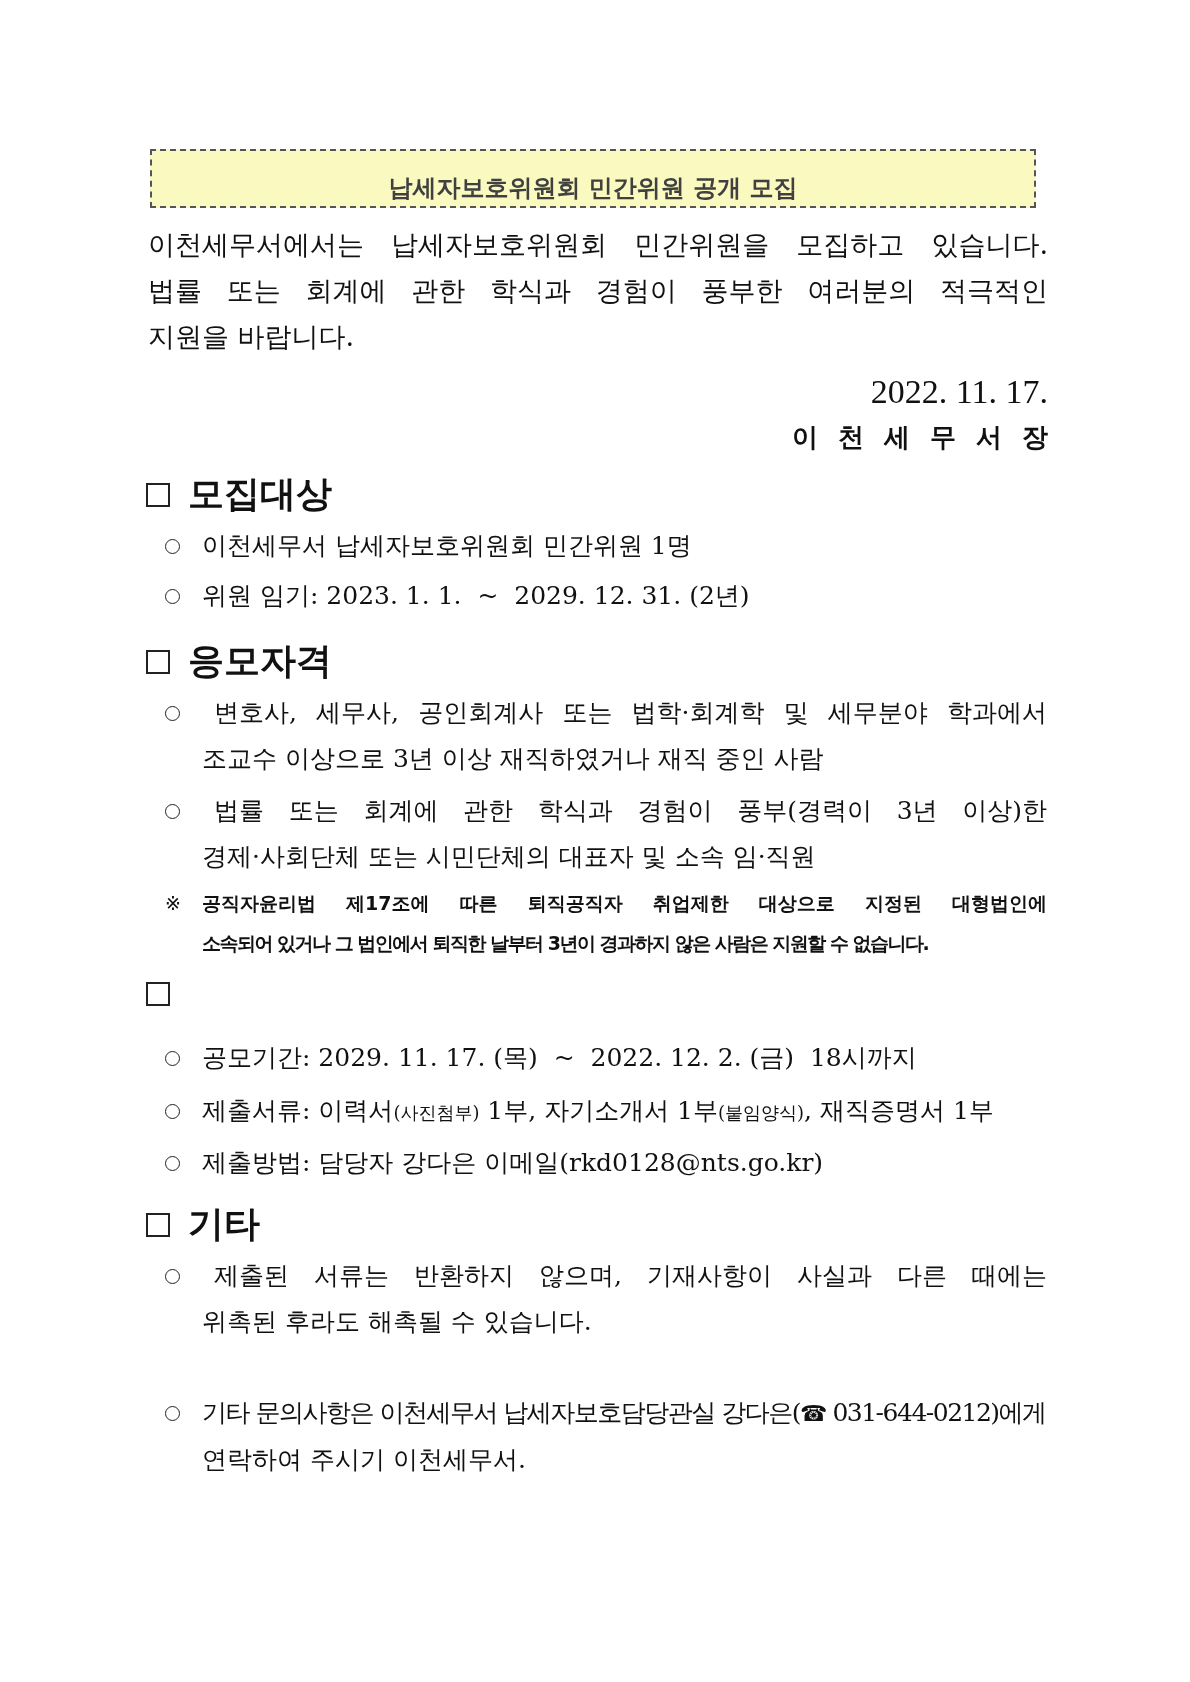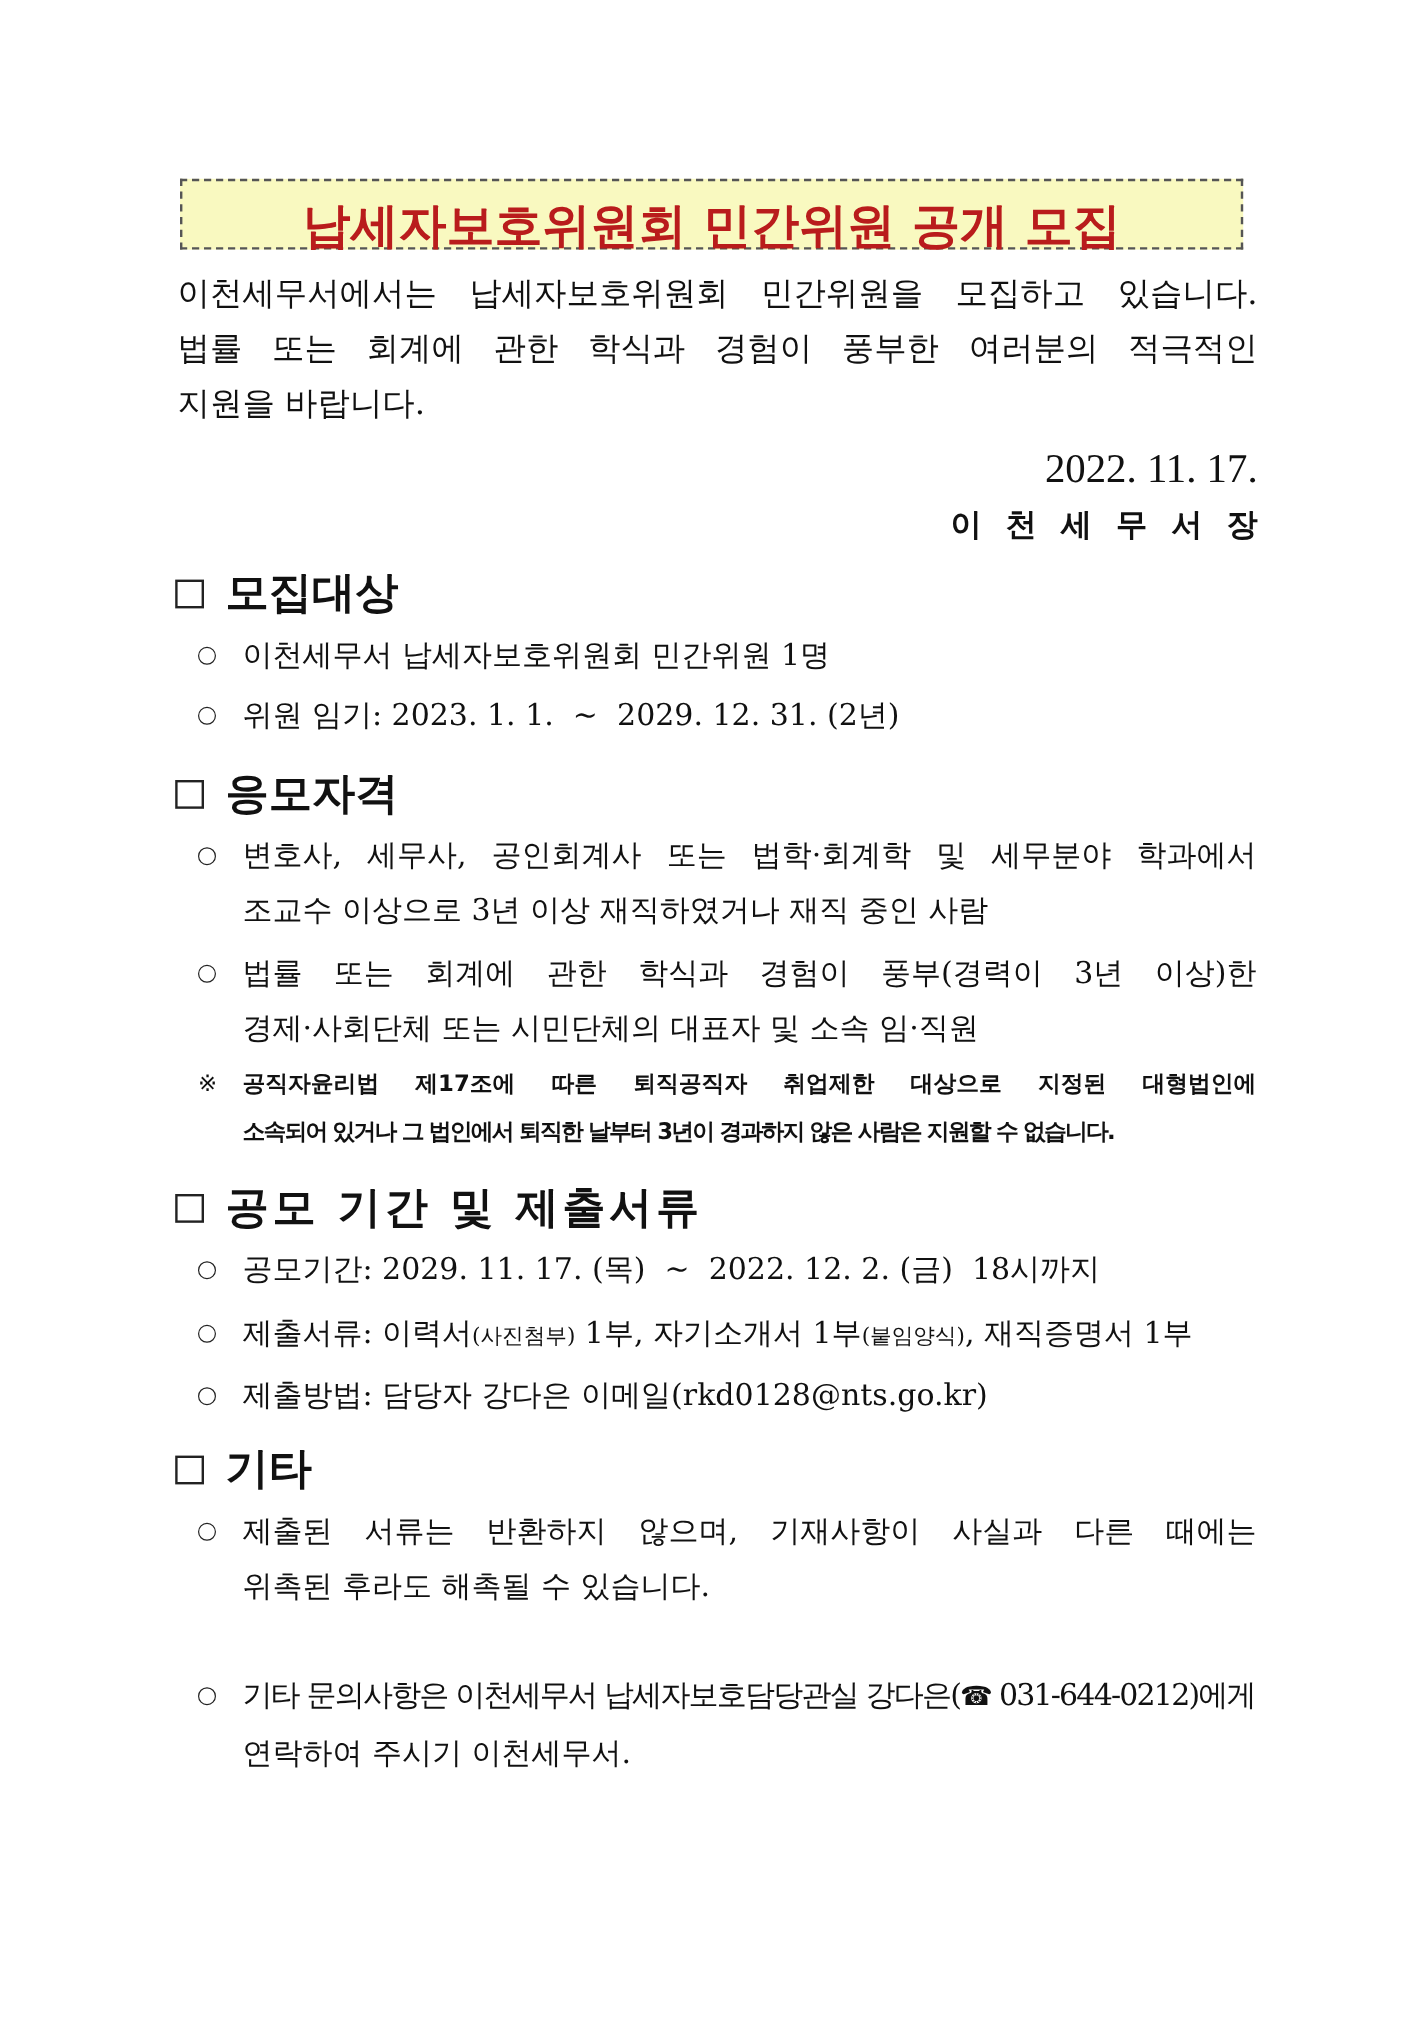--- a/index.html
+++ b/index.html
@@ -3,38 +3,38 @@
   <meta charset="utf-8">
   <style>
     html, body { margin: 0; padding: 0; background: #ffffff; }
     body { width: 1190px; height: 1682px; position: relative; overflow: hidden;
       font-family: "DejaVu Serif", "Liberation Serif", serif; color: #111; }
     .page { position: absolute; left: 0; top: 0; width: 1190px; height: 1682px; }
     .title-box { position: absolute; left: 150px; top: 149px; width: 886px; height: 59px;
       background: #f9f9c0; border: 2px dashed #555; box-sizing: border-box;
       display: flex; align-items: center; justify-content: center; }
     .title-box span { font-family: "DejaVu Sans", "Liberation Sans", sans-serif; font-weight: bold;
-      font-size: 40px; letter-spacing: 0px; color: #b91c1c; margin-top: 19px; }
+      font-size: 24px; letter-spacing: 0px; color: #404040; margin-top: 19px; }
     .intro { position: absolute; left: 148px; top: 222px; width: 900px; font-size: 27px;
       line-height: 46px; text-align: justify; text-align-last: left; }
     .intro .l { display: block; white-space: nowrap; }
     .intro .l.justify { text-align: justify; text-align-last: justify; }
     .date { position: absolute; right: 142px; top: 373px; font-size: 34px;
       font-family: "Liberation Serif", serif; }
     .signer { position: absolute; right: 142px; top: 420px; font-size: 26px; letter-spacing: 20px;
       font-weight: bold; margin-right: -20px; }
     .section { position: absolute; left: 146px; font-size: 36px; font-weight: bold; display: flex; align-items: center; }
     .section .box { width: 24px; height: 24px; border: 2px solid #222; box-sizing: border-box;
       display: inline-block; margin-right: 18px; }
     .item { position: absolute; left: 165px; width: 880px; font-size: 25px; line-height: 46px; }
     .item .circle { display: inline-block; width: 15px; height: 15px; border: 1.6px solid #222;
       border-radius: 50%; box-sizing: border-box; position: absolute; left: 0; top: 16px; }
     .item .text { position: absolute; left: 37px; width: 845px; }
     .item .text .l { display: block; white-space: nowrap; }
-    .item .text .l.justify { text-align: justify; text-align-last: justify; }
+    .item .text .l.justify { text-align: justify; text-align-last: justify; margin-left: 12px; }
     .small { font-size: 18px; }
     .note { position: absolute; left: 165px; width: 880px; font-size: 19px; line-height: 40px;
       font-family: "DejaVu Sans", "Liberation Sans", sans-serif; }
     .note .mark { position: absolute; left: 0; top: 0; }
     .note .text { position: absolute; left: 37px; width: 845px; }
     .note .l { display: block; white-space: nowrap; font-weight: bold; }
     .note .l.justify { text-align: justify; text-align-last: justify; }
     .phone-icon { font-family: "DejaVu Sans", sans-serif; font-size: 22px; }
     .cond { letter-spacing: -1.5px; }
   </style>
@@ -94,21 +94,20 @@
   <div class="note" style="top:883px;">
     <span class="mark">※</span>
     <div class="text">
       <span class="l justify">공직자윤리법 제17조에 따른 퇴직공직자 취업제한 대상으로 지정된 대형법인에</span>
       <span class="l cond">소속되어 있거나 그 법인에서 퇴직한 날부터 3년이 경과하지 않은 사람은 지원할 수 없습니다.</span>
     </div>
   </div>
 
   <div class="section" style="top:982px;">
     <span class="box"></span>
-    <span style="letter-spacing:3px;">공모 기간 및 제출서류</span>
   </div>
   <div class="item" style="top:1035px;">
     <span class="circle"></span>
     <div class="text">
         <span class="l" style="white-space:pre;">공모기간: 2029. 11. 17. (목)  ~  2022. 12. 2. (금)  18시까지</span>
       </div>
   </div>
   <div class="item" style="top:1088px;">
     <span class="circle"></span>
     <div class="text">

